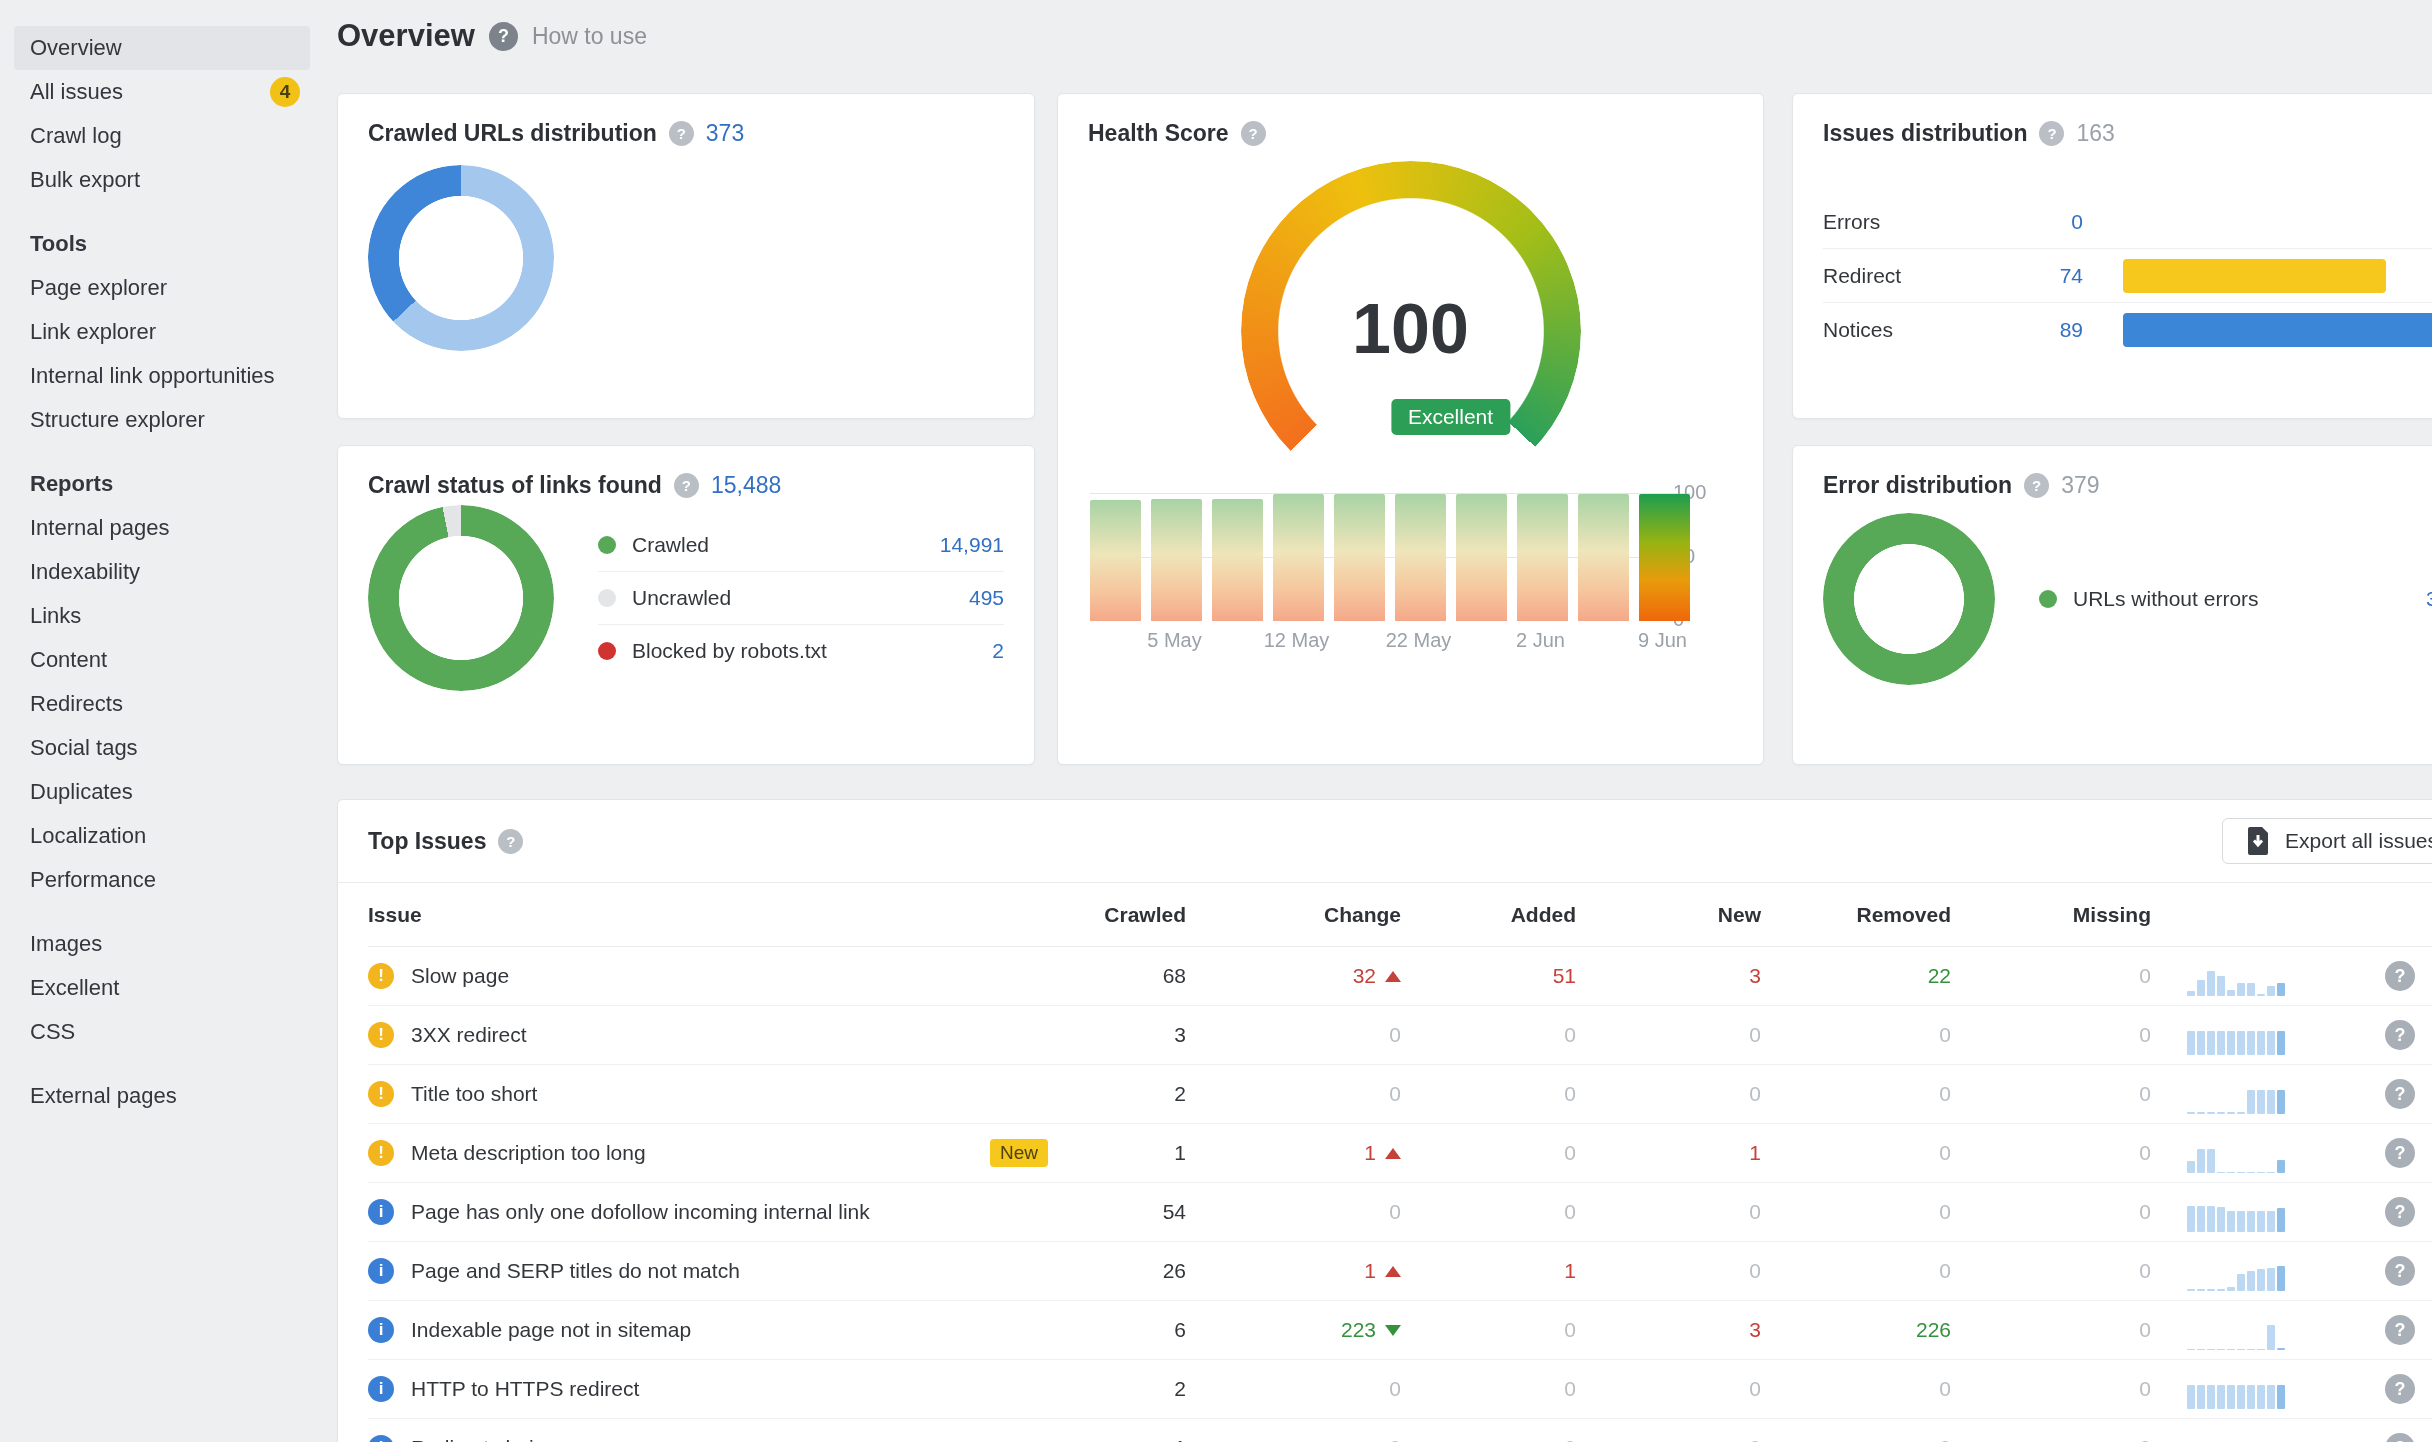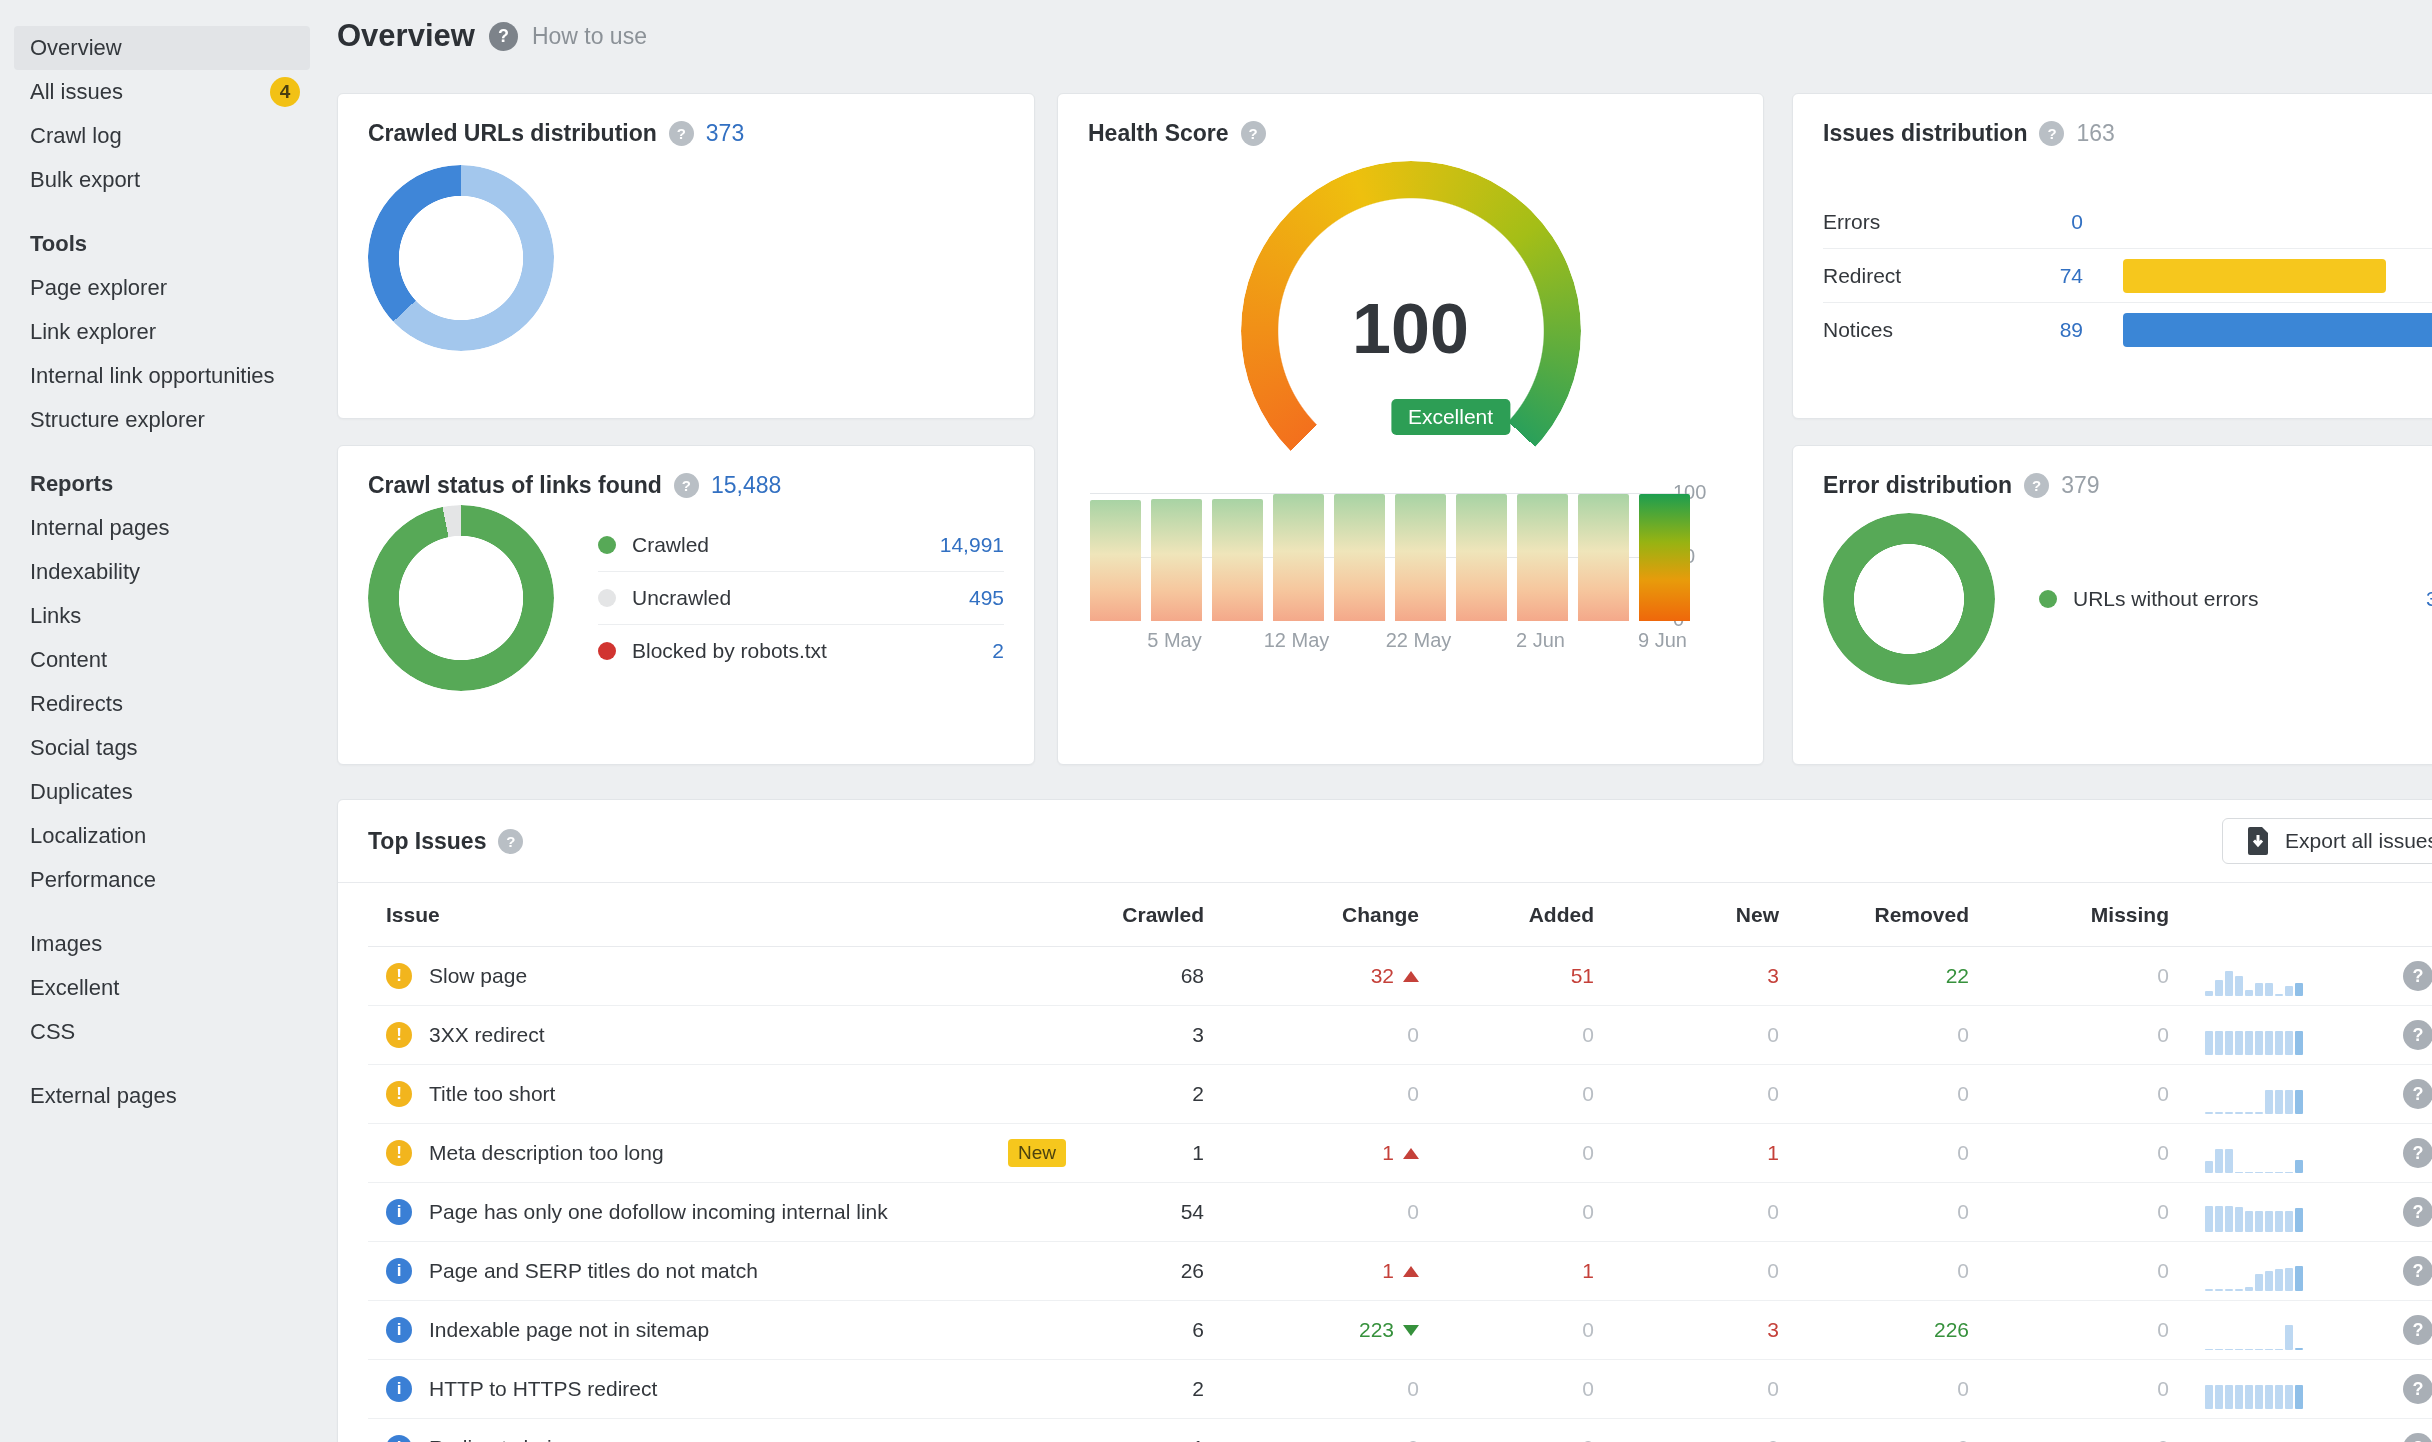--- a/index.html
+++ b/index.html
@@ -76,21 +76,21 @@
   
   .ti-card{padding:0;}
   .ti-head{display:flex;align-items:center;padding:20px 30px;height:42px;border-bottom:1px solid #e8eaed;}
   .export-btn{margin-left:auto;display:flex;align-items:center;gap:14px;height:46px;padding:0 22px;
               background:#fff;border:1px solid #d8dbde;border-radius:6px;font-size:21px;color:#33373c;cursor:pointer;}
   .ti-table{padding:0 30px;}
   .t-row{display:flex;align-items:center;height:63px;border-bottom:1px solid #e8eaed;}
   .t-row.head{font-weight:bold;font-size:21px;color:#2f3237;}
   .t-row.data{height:58px;border-bottom:1px solid #eef0f2;font-size:21px;cursor:pointer;}
   .col{flex:none;display:flex;align-items:center;justify-content:flex-end;box-sizing:border-box;}
-  .col-issue{width:690px;justify-content:flex-start;margin-left:18px;}
+  .col-issue{width:690px;justify-content:flex-start;}
   .col-crawled{width:128px;}.col-change{width:215px;}.col-added{width:175px;}
   .col-new{width:185px;}.col-removed{width:190px;}.col-missing{width:200px;}
   .col-spark{width:186px;justify-content:flex-start;padding-left:36px;}
   .col-help{width:126px;justify-content:center;}
   .sev-icon{width:26px;height:26px;border-radius:50%;color:#fff;font-size:17px;font-weight:bold;
             display:flex;align-items:center;justify-content:center;flex:none;margin-right:17px;}
   .sev-warning{background:#f2b51d;}
   .sev-notice{background:#3a7fd5;}
   .new-badge{margin-left:auto;margin-right:10px;background:#f6c71d;color:#4c430f;font-size:19px;
              padding:3px 10px;border-radius:4px;}

